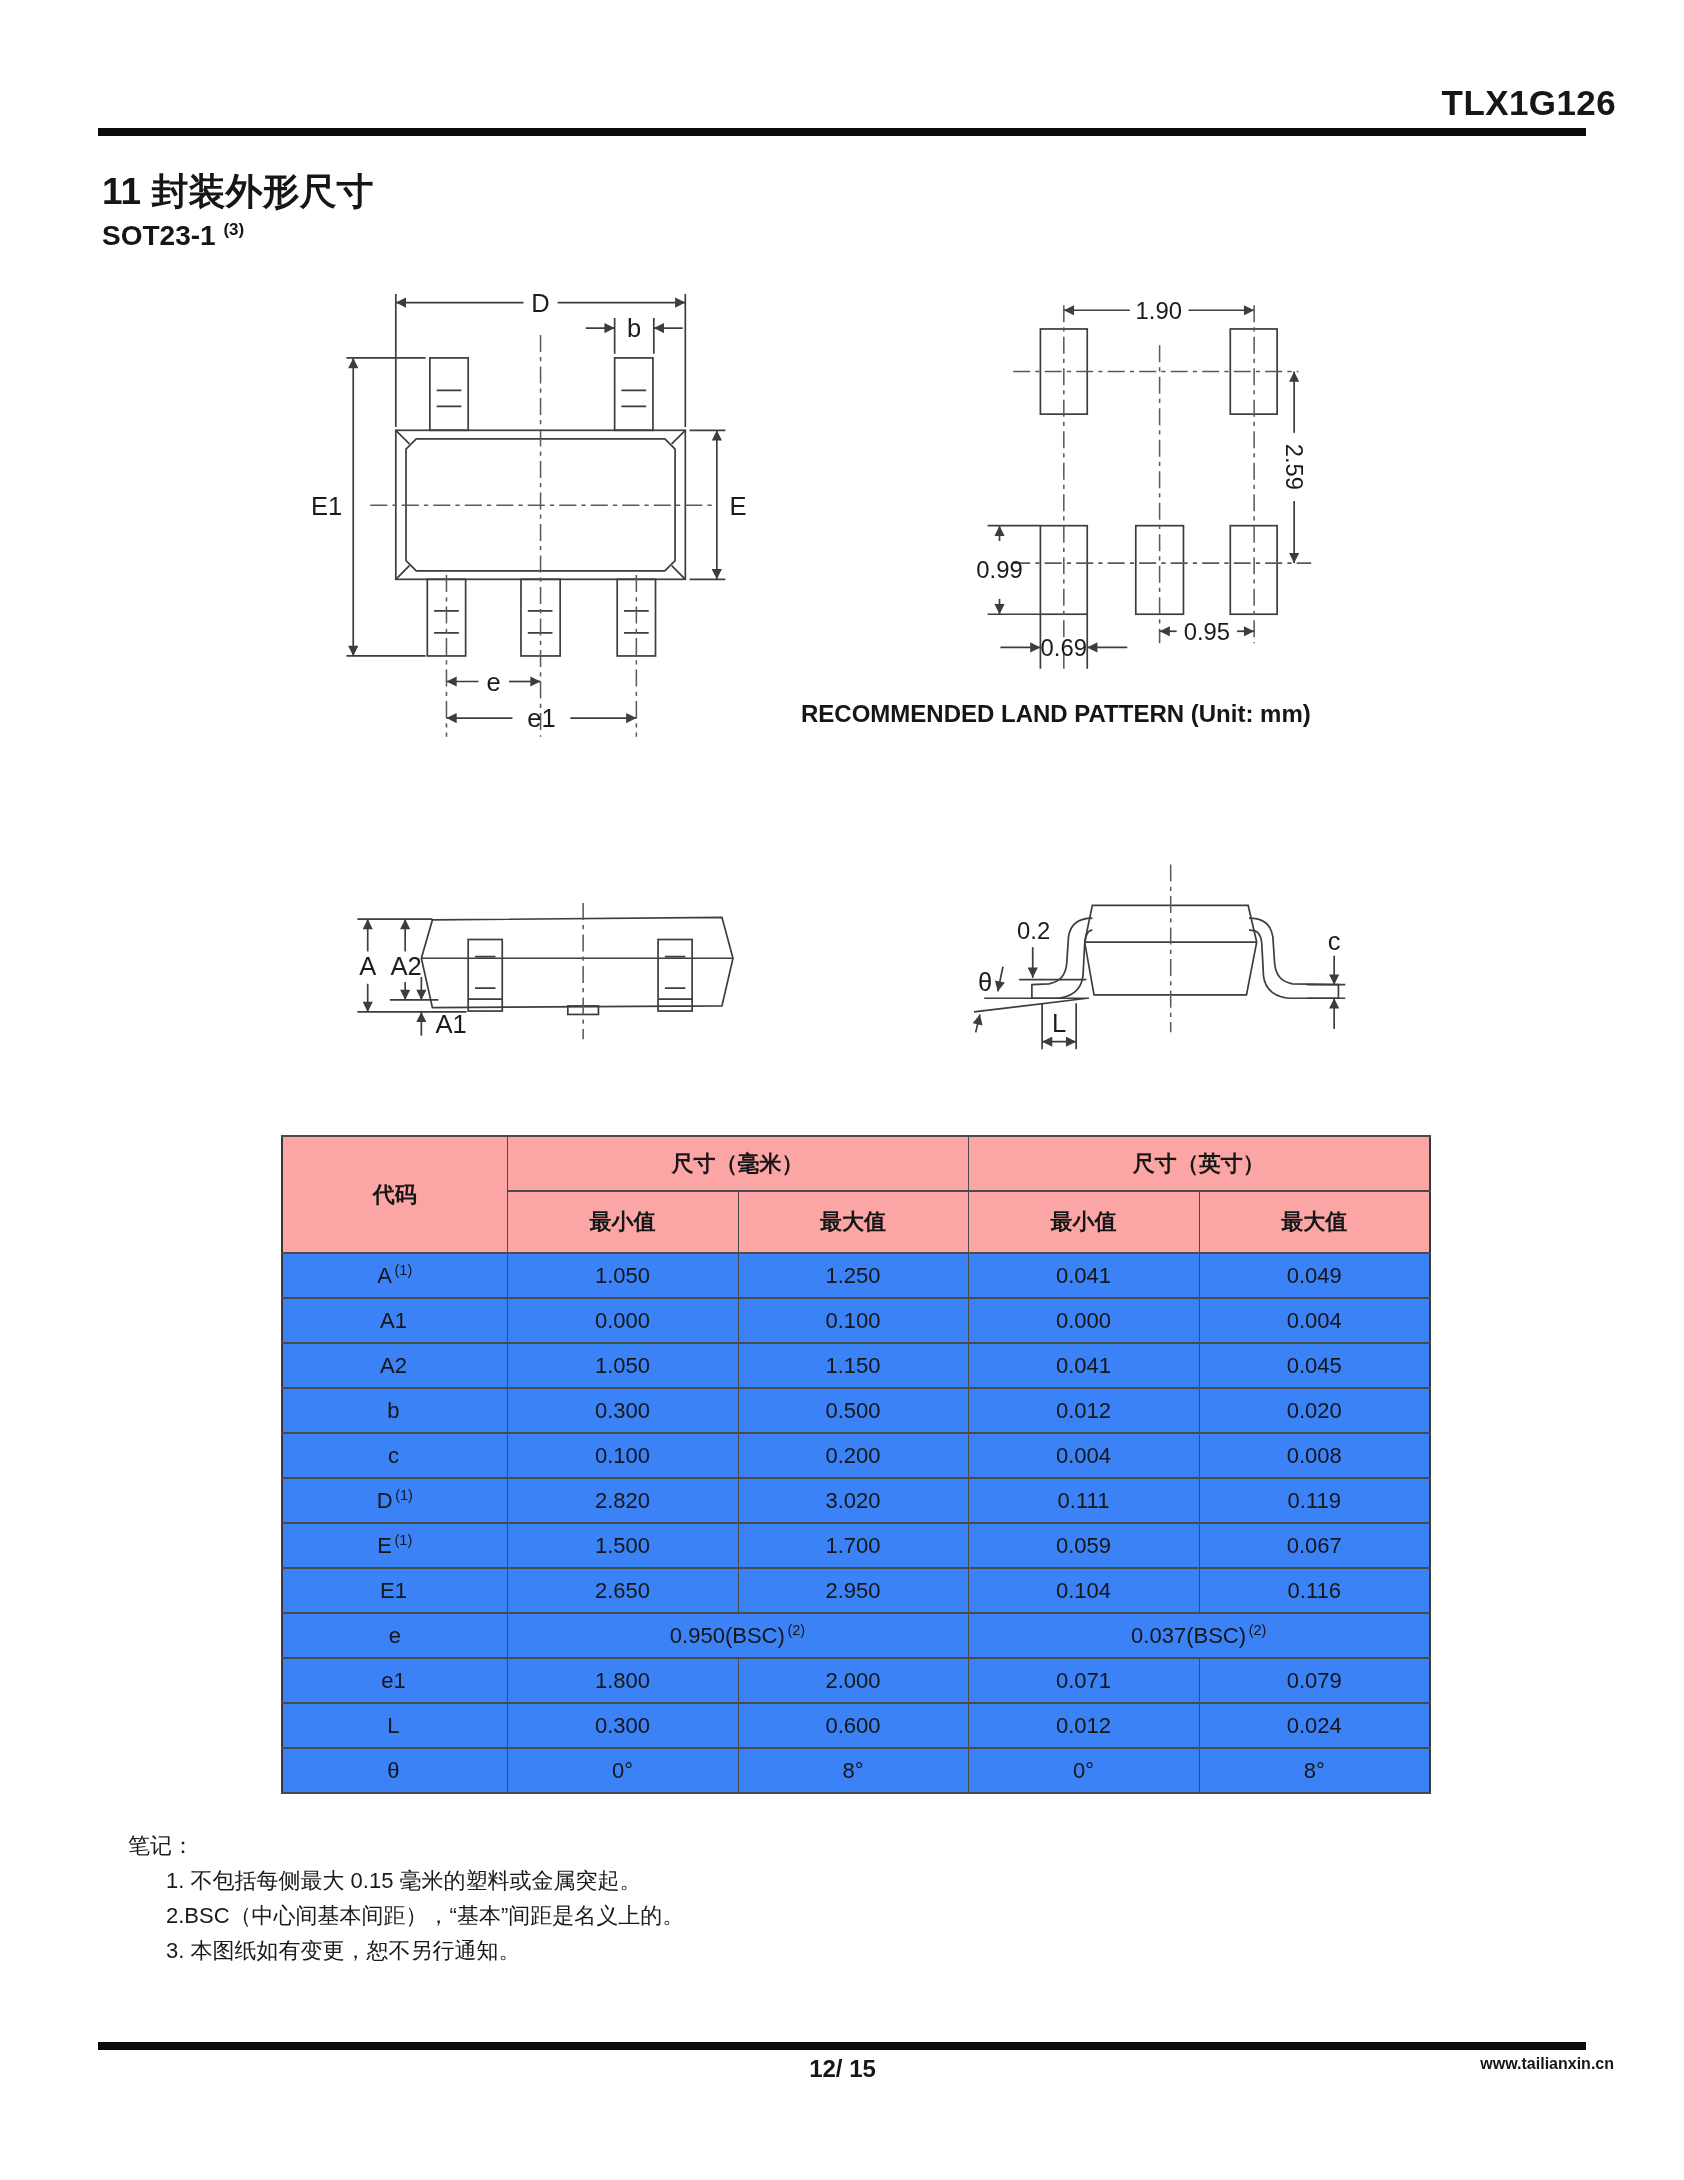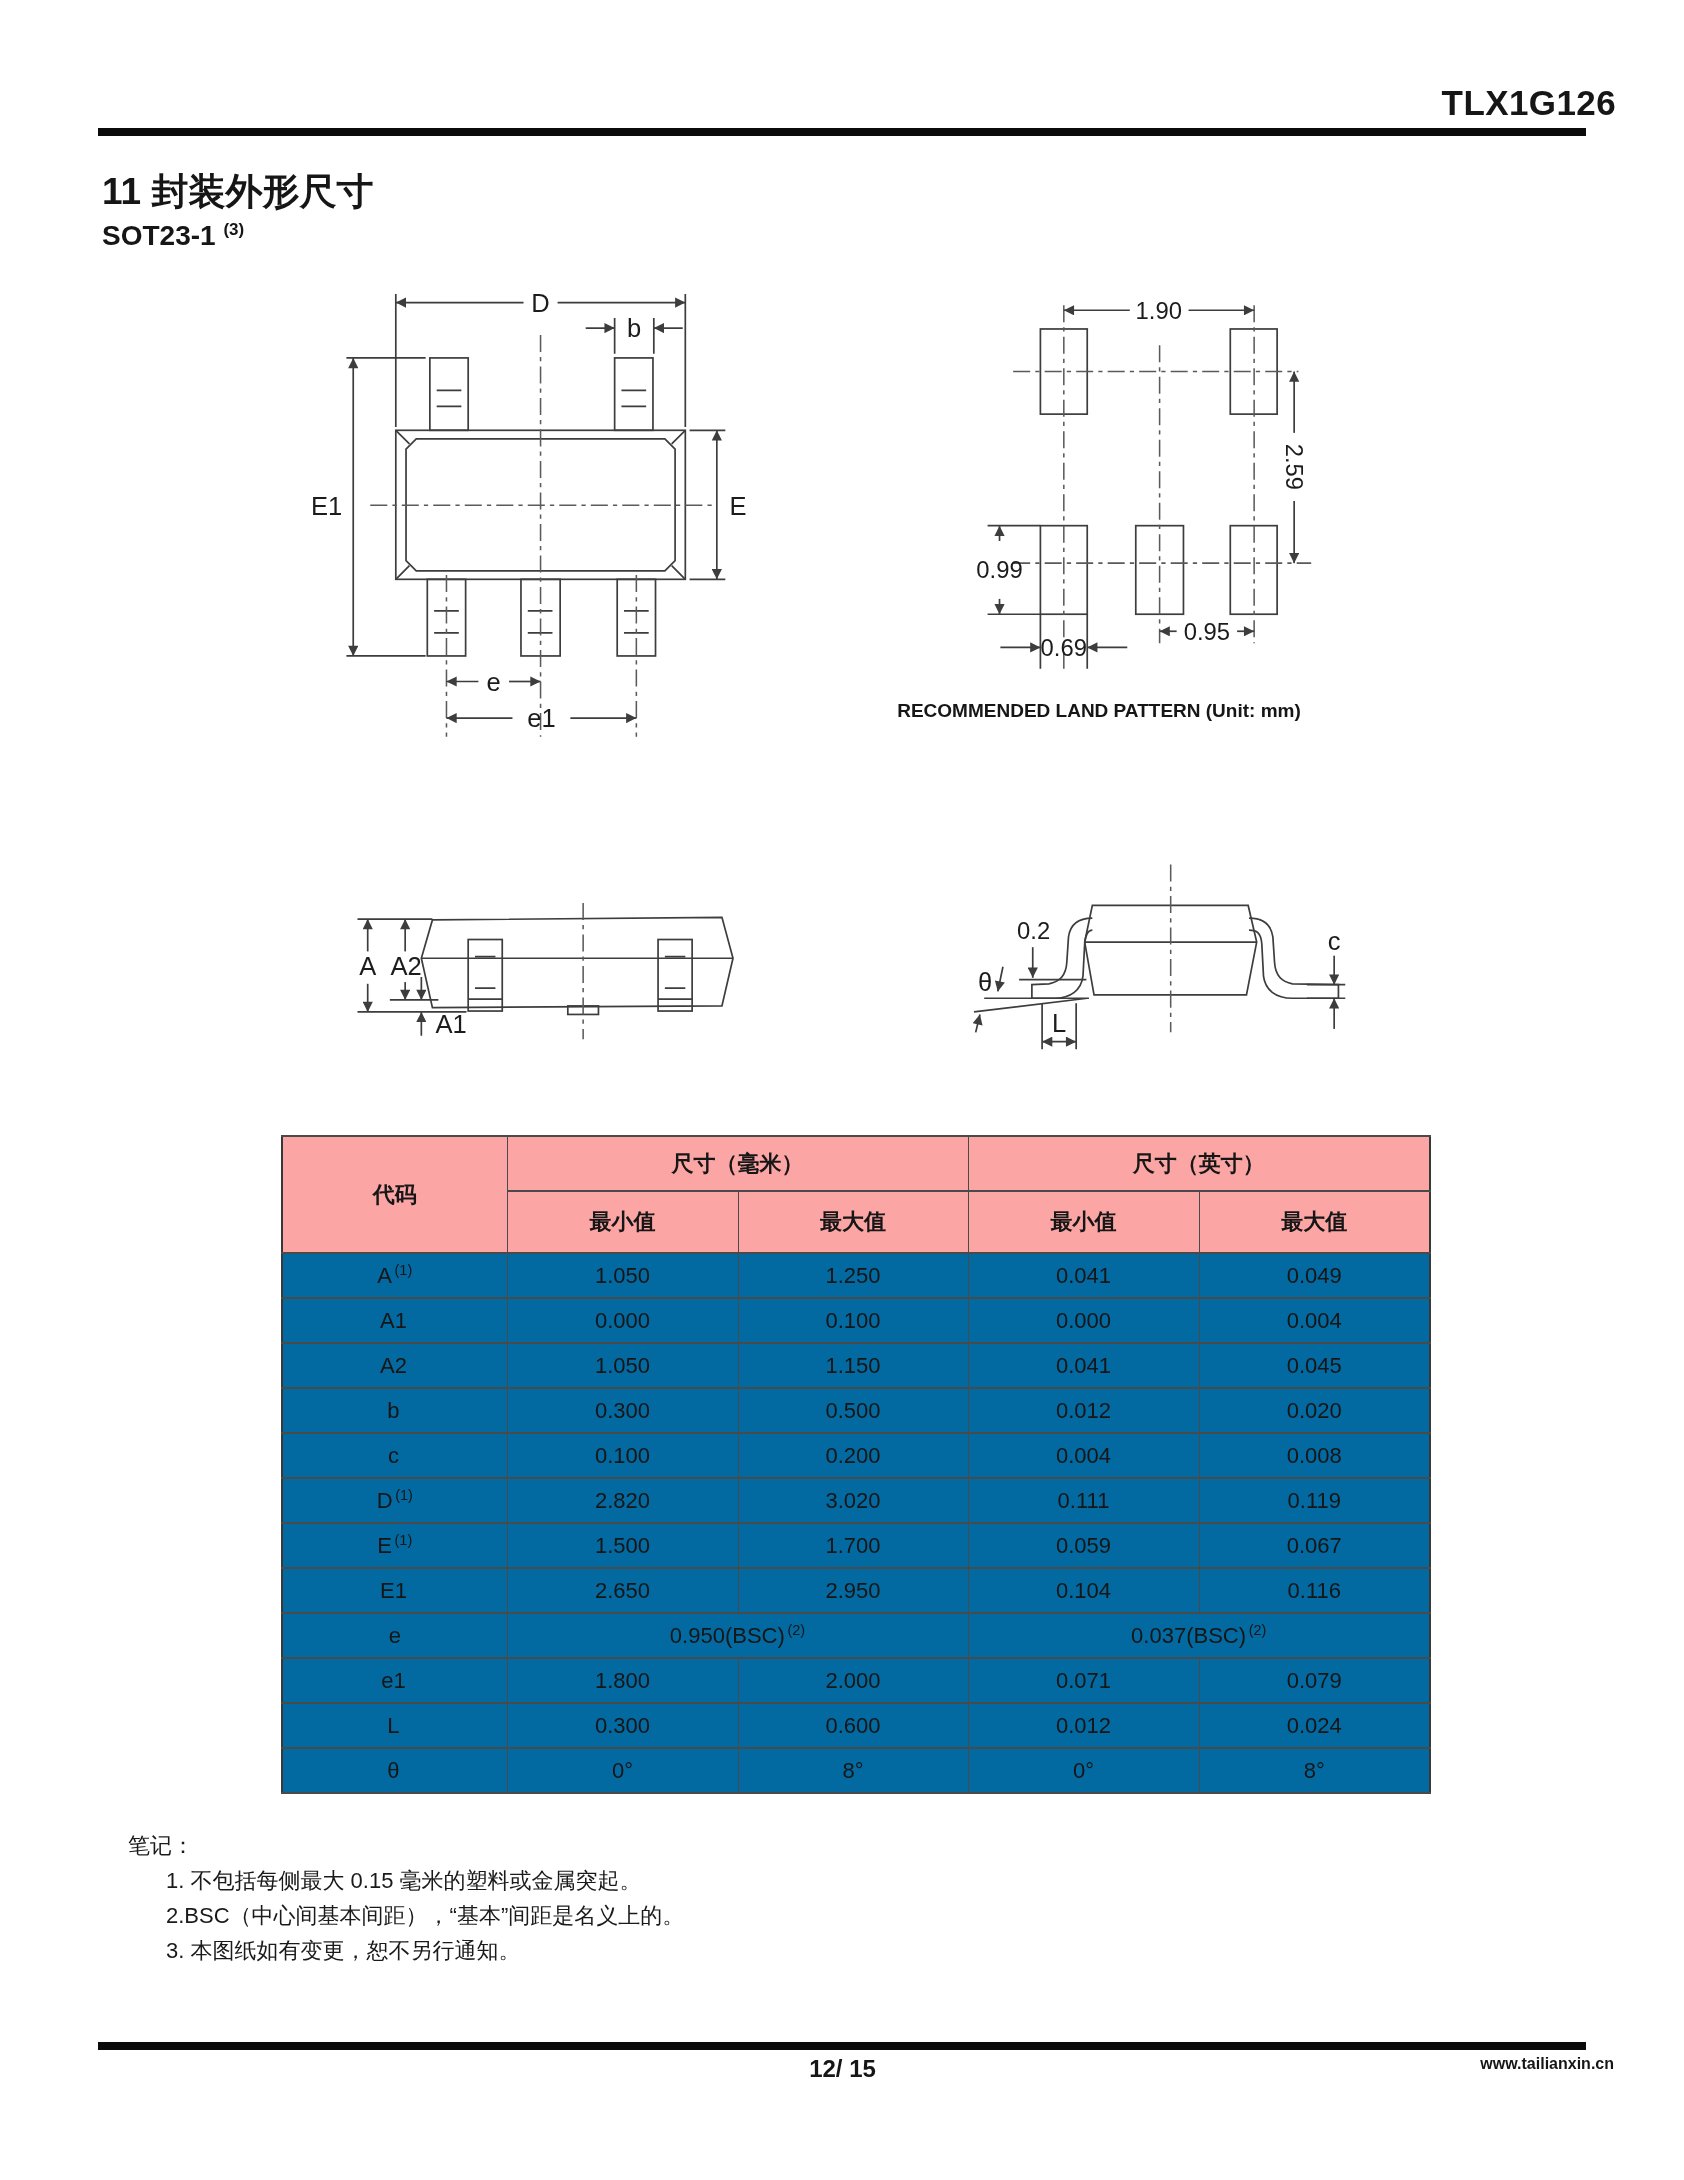--- a/index.html
+++ b/index.html
@@ -7,41 +7,41 @@
     position:relative; width:1685px; height:2181px; background:#ffffff;
     font-family:"Liberation Sans","DejaVu Sans",sans-serif; color:#161616; overflow:hidden;padding-left:30px;
   }
   .doc-number { position:absolute; top:83px; right:99px; font-size:35px; font-weight:bold; letter-spacing:0.4px; }
   .rule { position:absolute; left:98px; width:1488px; height:7.7px; background:#0b0b0b; }
   .header-rule { top:128px; }
   .footer-rule { top:2042px; }
   .section-heading { position:absolute; top:167px; left:102px; font-size:37px; font-weight:bold; }
   .package-name { position:absolute; top:220px; left:102px; font-size:28px; font-weight:bold; }
   .package-name sup { font-size:17px; }
-  .land-caption { position:absolute; top:700px; left:801px; width:596px; text-align:center; font-size:19px; font-weight:bold; }
+  .land-caption { position:absolute; top:700px; left:801px; width:596px; font-size:24px; font-weight:bold; }
 
   .drawings { position:absolute; left:85px; top:277px; width:1405px; height:809px; }
   .drawings .ln { stroke:#3d3d3d; stroke-width:2; fill:none; }
   .drawings .cl { stroke:#5a5a5a; stroke-width:1.8; fill:none; stroke-dasharray:20 6 5 6; }
   .drawings text { fill:#1c1c1c; font-size:30px; font-family:"Liberation Sans","DejaVu Sans",sans-serif; }
   .drawings text.num { font-size:28px; }
 
   table.dim-table {
     position:absolute; top:1135px; left:281px; width:1147px;
     border-collapse:collapse; table-layout:fixed; font-size:22px;
     border:2.6px solid #383838;
   }
   .dim-table th, .dim-table td {
     border:1.7px solid #4a4a4a; border-top-width:2.6px; border-bottom-width:2.6px;
     text-align:center; vertical-align:middle; font-weight:normal; padding:0;
   }
   .dim-table thead th { background:#fca5a5;font-weight:bold; }
   .dim-table thead tr.h1 th { height:53px; }
   .dim-table thead tr.h2 th { height:60px; }
-  .dim-table tbody td { height:43px; background:#0369a1; }
+  .dim-table tbody td { height:43px; background:#3b82f6; }
   .dim-table sup.tsup { font-size:14.5px; margin-left:2.6px; }
 
   .notes { position:absolute; top:1828px; left:128px; font-size:22px; line-height:35px; color:#1a1a1a; }
   .notes .note-items { margin-left:38px; }
   .footer-page { position:absolute; top:2055px; left:0; width:1685px; text-align:center; font-size:24px; font-weight:bold; }
   .footer-site { position:absolute; top:2055px; right:101px; font-size:16px; font-weight:bold; }
 </style>
 </head>
 <body>
 

